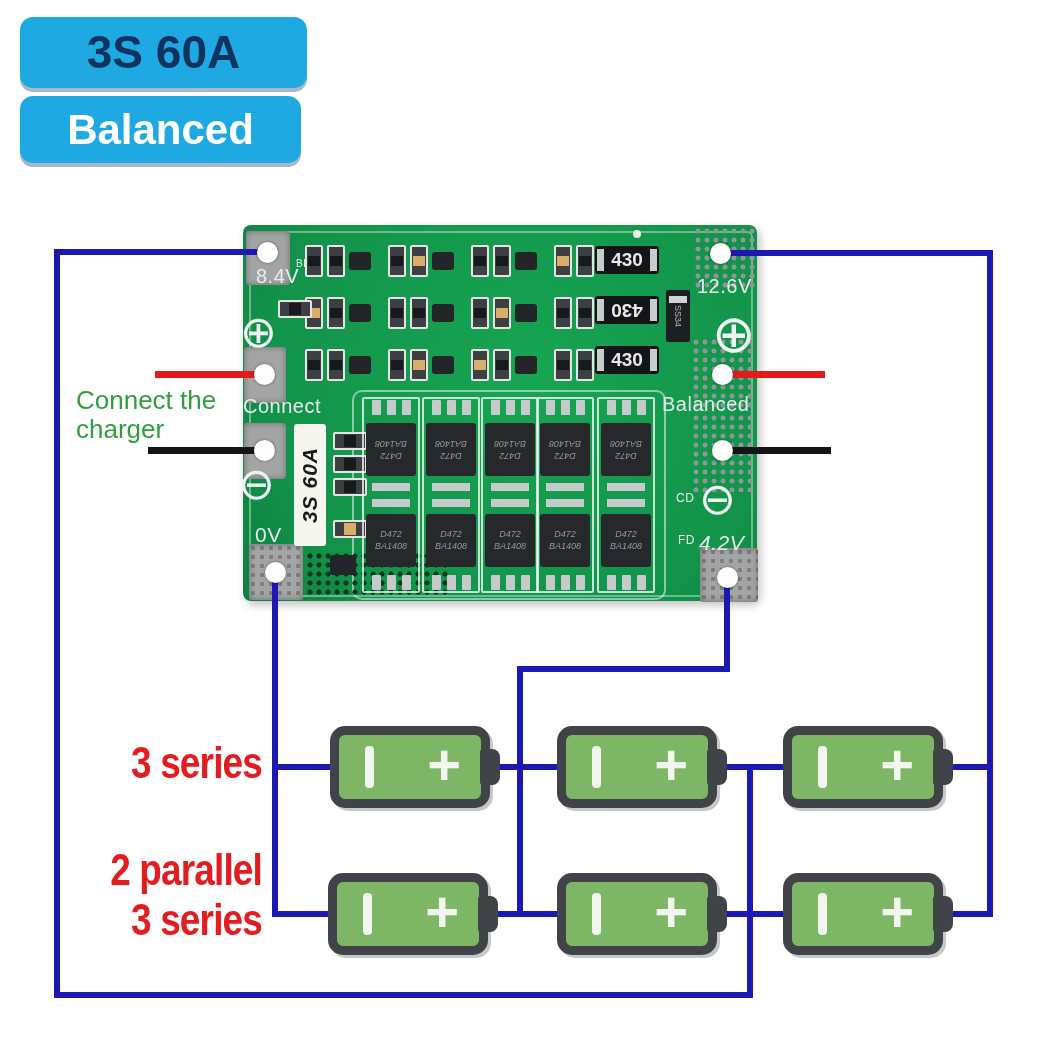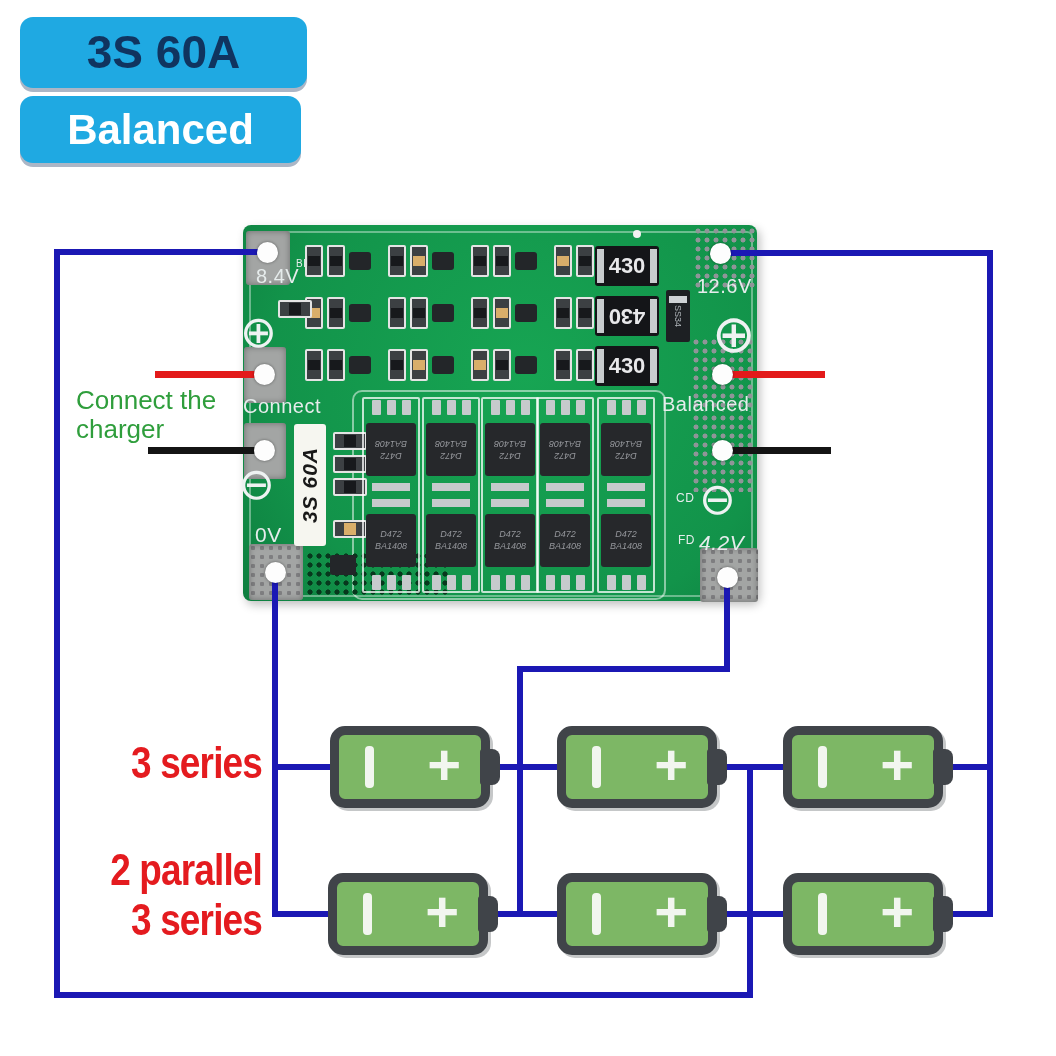--- a/index.html
+++ b/index.html
@@ -45,23 +45,23 @@
        position:relative;}
   .res::after{content:"";position:absolute;left:1px;right:1px;top:9px;bottom:9px;background:#17191c;}
   .res.tan::after{background:#d9ae6a;}
   .resh{position:absolute;width:30px;height:14px;background:#3c4043;border:2px solid #e4e4e4;
        border-radius:2px;z-index:3;}
   .resh::after{content:"";position:absolute;top:1px;bottom:1px;left:9px;right:9px;background:#17191c;}
   .resh.tan::after{background:#d9ae6a;}
   .tr{width:22px;height:18px;background:#232629;border-radius:3px;}
   .trs{position:absolute;width:26px;height:20px;background:#232629;border-radius:3px;z-index:3;}
 
-  .r430{position:absolute;left:595px;width:64px;height:40px;background:#141518;border-radius:3px;
+  .r430{position:absolute;left:595px;width:64px;height:28px;background:#141518;border-radius:3px;
        z-index:3;display:flex;align-items:center;justify-content:center;color:#e8e8ea;
-       font-weight:bold;font-size:22px;}
+       font-weight:bold;font-size:19px;}
   .r430::before,.r430::after{content:"";position:absolute;top:3px;bottom:3px;width:7px;background:#c8ccce;}
   .r430::before{left:2px;} .r430::after{right:2px;}
 
   .diode{position:absolute;left:666px;top:290px;width:24px;height:52px;background:#1d2023;
        border-radius:2px;z-index:3;display:flex;align-items:center;justify-content:center;}
   .diode::before{content:"";position:absolute;top:6px;left:3px;right:3px;height:7px;background:#cfd3d6;}
   .diode span{transform:rotate(90deg);font-size:9px;color:#aeb4b8;white-space:nowrap;}
 
   
   .mcol{position:absolute;top:397px;width:58px;height:196px;border:2px solid rgba(255,255,255,.75);

